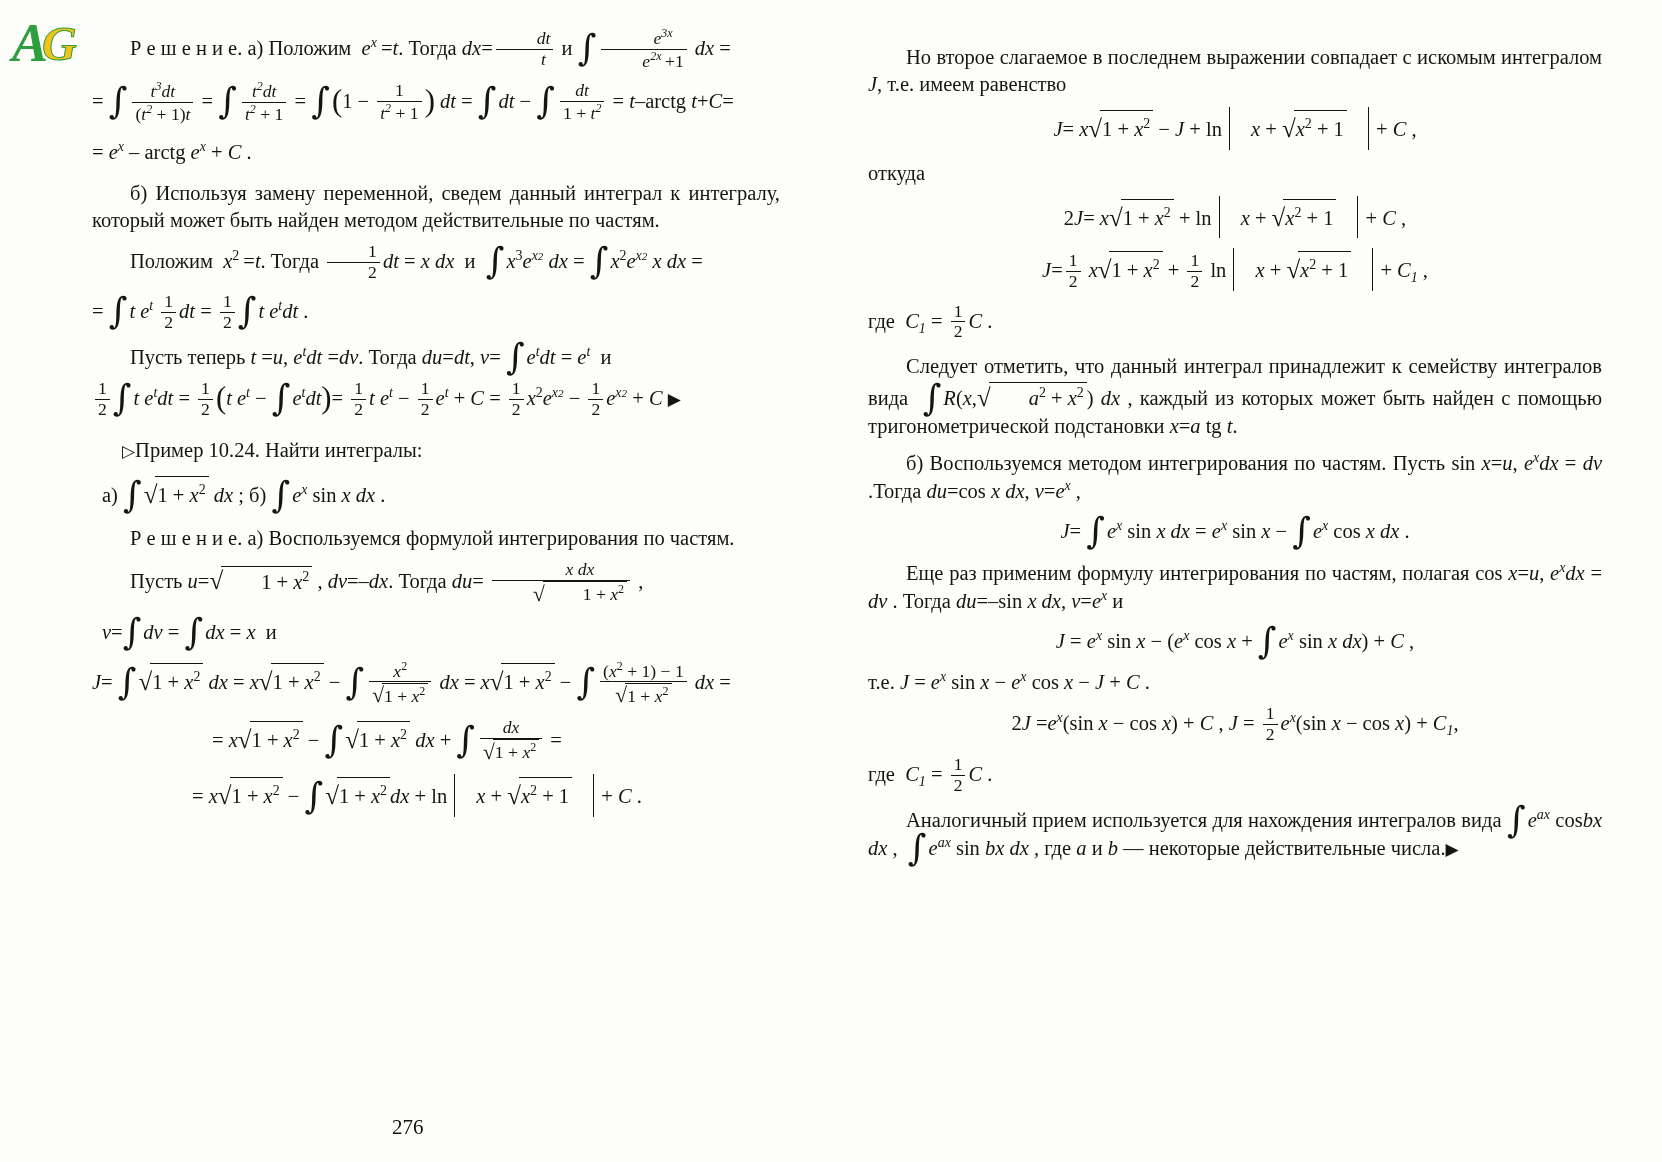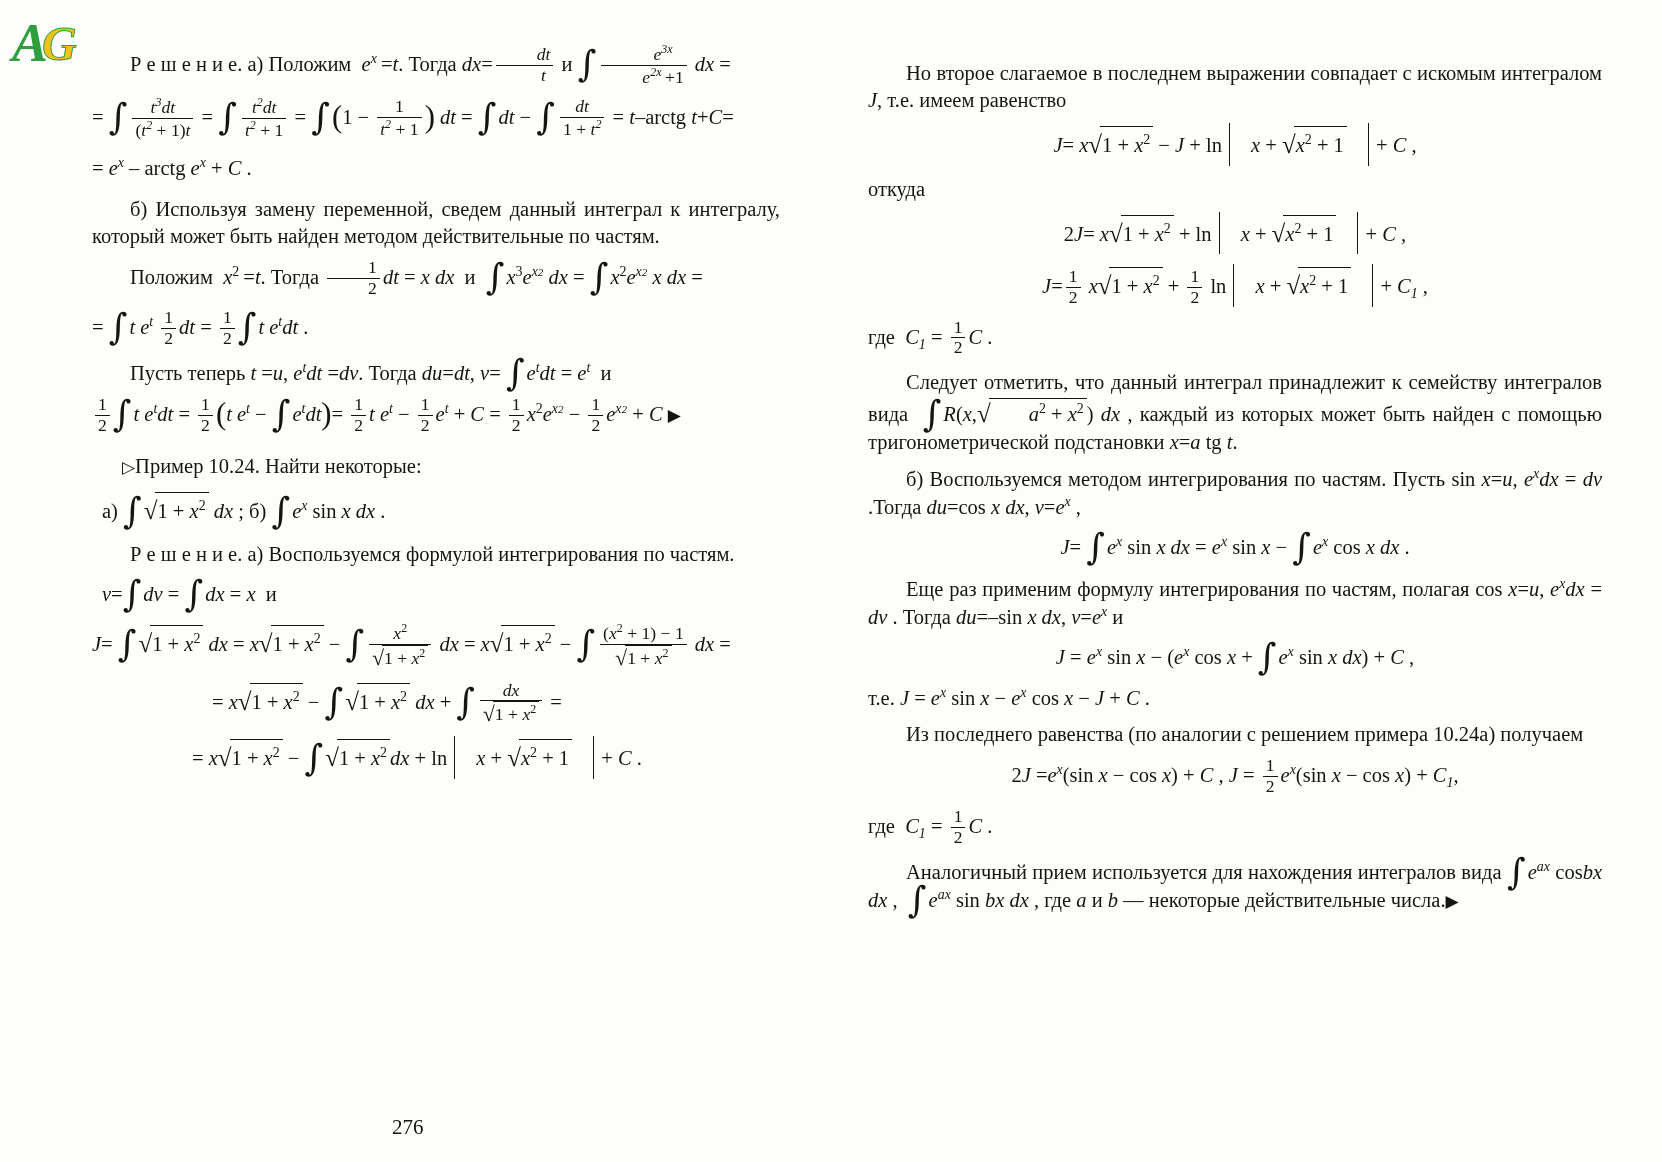--- a/index.html
+++ b/index.html
@@ -11,21 +11,20 @@
     position:relative;
     overflow:hidden;
   }
   .page{
     position:absolute;inset:0;
     display:flex;
   }
   .col{
     position:relative;
     box-sizing:border-box;
-    margin-top:16px;
   }
   .col-left{width:820px;padding:28px 40px 0 92px;}
   .col-right{width:842px;padding:28px 60px 0 48px;}
   .logo{
     position:absolute;left:12px;top:10px;width:66px;height:56px;
   }
   p{
     margin:0 0 9px 0;
     font-size:20.5px;
     line-height:1.32;
@@ -143,31 +142,34 @@
 
     <p class="ind">
       Пусть теперь <i>t</i> =<i>u</i>, <i>e<span class="sup">t</span>dt</i> =<i>dv</i>. Тогда <i>du</i>=<i>dt</i>, <i>v</i>= <span class="intg">∫</span><i>e<span class="sup">t</span>dt</i> = <i>e<span class="sup">t</span></i>&nbsp; и
     </p>
 
     <div class="eq">
       <span class="frac"><span class="n">1</span><span class="d">2</span></span><span class="intg">∫</span><i>t e<span class="sup">t</span>dt</i> = <span class="frac"><span class="n">1</span><span class="d">2</span></span><span class="paren-big">(</span><i>t e<span class="sup">t</span></i> − <span class="intg">∫</span><i>e<span class="sup">t</span>dt</i><span class="paren-big">)</span>= <span class="frac"><span class="n">1</span><span class="d">2</span></span><i>t e<span class="sup">t</span></i> − <span class="frac"><span class="n">1</span><span class="d">2</span></span><i>e<span class="sup">t</span></i> + <i>C</i> = <span class="frac"><span class="n">1</span><span class="d">2</span></span><i>x</i><span class="supn">2</span><i>e</i><span class="sup">x<span style="font-size:.8em">2</span></span> − <span class="frac"><span class="n">1</span><span class="d">2</span></span><i>e</i><span class="sup">x<span style="font-size:.8em">2</span></span> + <i>C</i> <span class="tri">▶</span>
     </div>
 
     <p style="padding-left:30px;margin-top:16px;">
-      <span class="tri">▷</span><span class="num">Пример 10.24.</span>&nbsp;<span>Найти некоторые:</span>
+      <span class="tri">▷</span><span class="num">Пример 10.24.</span>&nbsp;<span>Найти интегралы:</span>
     </p>
 
     <div class="eq l">
       а) <span class="intg">∫</span><span class="radsign">√</span><span class="rad">1 + <i>x</i><span class="supn">2</span></span> <i>dx</i> ; б) <span class="intg">∫</span><i>e<span class="sup">x</span></i> sin <i>x dx</i> .
     </div>
 
     <p class="ind">
       Р&nbsp;е&nbsp;ш&nbsp;е&nbsp;н&nbsp;и&nbsp;е. а) Воспользуемся формулой интегрирования по частям.
     </p>
 
+    <p class="ind">
+      Пусть <i>u</i>=<span class="radsign">√</span><span class="rad">1 + <i>x</i><span class="supn">2</span></span> , <i>dv</i>=–<i>dx</i>. Тогда <i>du</i>= <span class="frac"><span class="n"><i>x dx</i></span><span class="d"><span class="radsign">√</span><span class="rad">1 + <i>x</i><span class="supn">2</span></span></span></span> ,
+    </p>
 
     <div class="eq l">
       <i>v</i>=<span class="intg">∫</span><i>dv</i> = <span class="intg">∫</span><i>dx</i> = <i>x</i>&nbsp; и
     </div>
 
     <div class="eq">
       <i>J</i>= <span class="intg">∫</span><span class="radsign">√</span><span class="rad">1 + <i>x</i><span class="supn">2</span></span> <i>dx</i> = <i>x</i><span class="radsign">√</span><span class="rad">1 + <i>x</i><span class="supn">2</span></span> − <span class="intg">∫</span><span class="frac"><span class="n"><i>x</i><span class="supn">2</span></span><span class="d"><span class="radsign">√</span><span class="rad">1 + <i>x</i><span class="supn">2</span></span></span></span> <i>dx</i> = <i>x</i><span class="radsign">√</span><span class="rad">1 + <i>x</i><span class="supn">2</span></span> − <span class="intg">∫</span><span class="frac"><span class="n">(<i>x</i><span class="supn">2</span> + 1) − 1</span><span class="d"><span class="radsign">√</span><span class="rad">1 + <i>x</i><span class="supn">2</span></span></span></span> <i>dx</i> =
     </div>
 
     <div class="eq l3">
@@ -222,23 +224,20 @@
     </p>
 
     <div class="eq c">
       <i>J</i> = <i>e<span class="sup">x</span></i> sin <i>x</i> − (<i>e<span class="sup">x</span></i> cos <i>x</i> + <span class="intg">∫</span><i>e<span class="sup">x</span></i> sin <i>x dx</i>) + <i>C</i> ,
     </div>
 
     <p>
       т.е. <i>J</i> = <i>e<span class="sup">x</span></i> sin <i>x</i> − <i>e<span class="sup">x</span></i> cos <i>x</i> − <i>J</i> + <i>C</i> .
     </p>
 
-    <p class="ind">
-      Из последнего равенства (по аналогии с решением примера <span class="num">10.24</span>а) получаем
-    </p>
 
     <div class="eq c">
       2<i>J</i> =<i>e<span class="sup">x</span></i>(sin <i>x</i> − cos <i>x</i>) + <i>C</i> , <i>J</i> = <span class="frac"><span class="n">1</span><span class="d">2</span></span><i>e<span class="sup">x</span></i>(sin <i>x</i> − cos <i>x</i>) + <i>C</i><span class="sub">1</span>,
     </div>
 
     <div class="eq" style="padding-left:0;">
       где&nbsp; <i>C</i><span class="sub">1</span> = <span class="frac"><span class="n">1</span><span class="d">2</span></span><i>C</i> .
     </div>
 
     <p class="ind">

